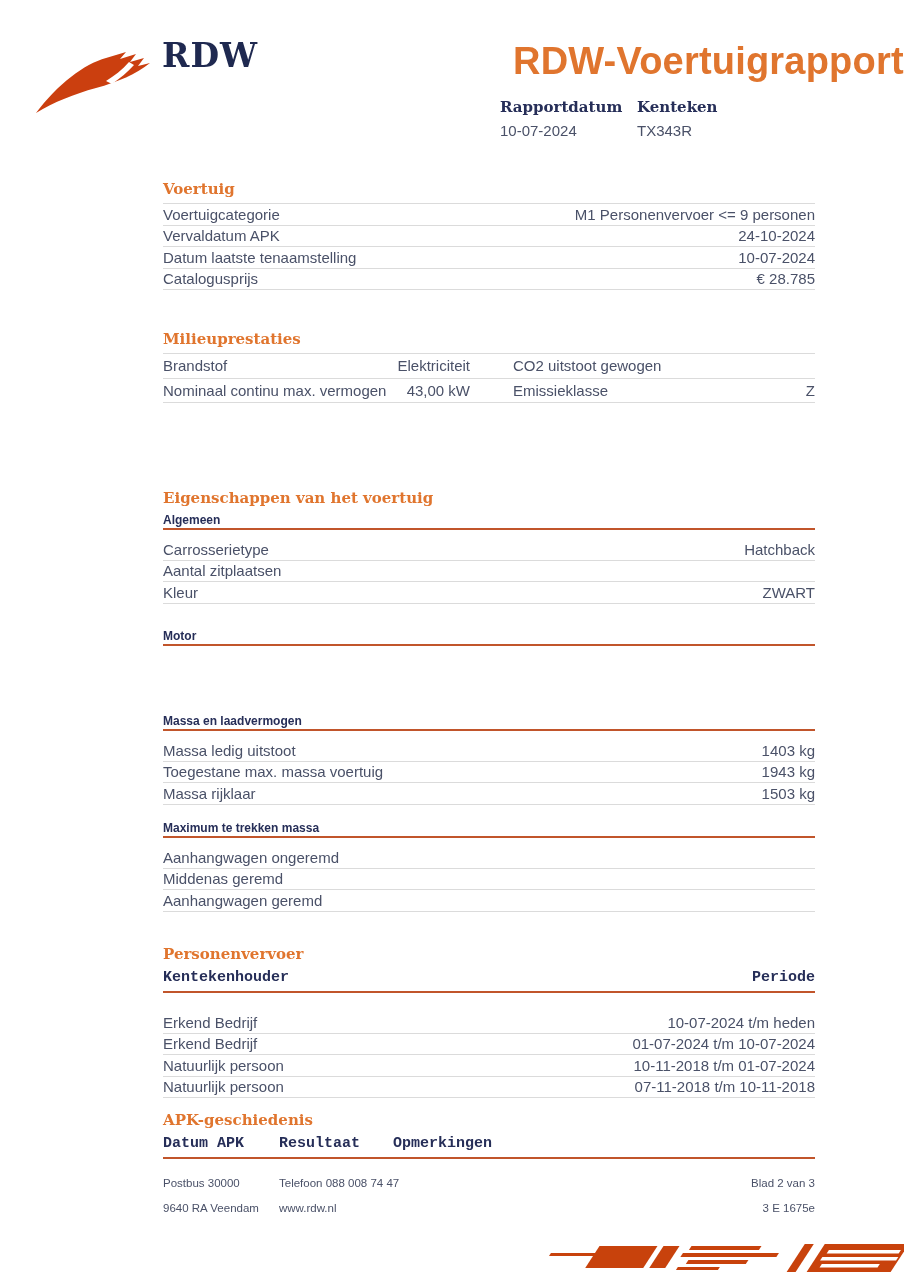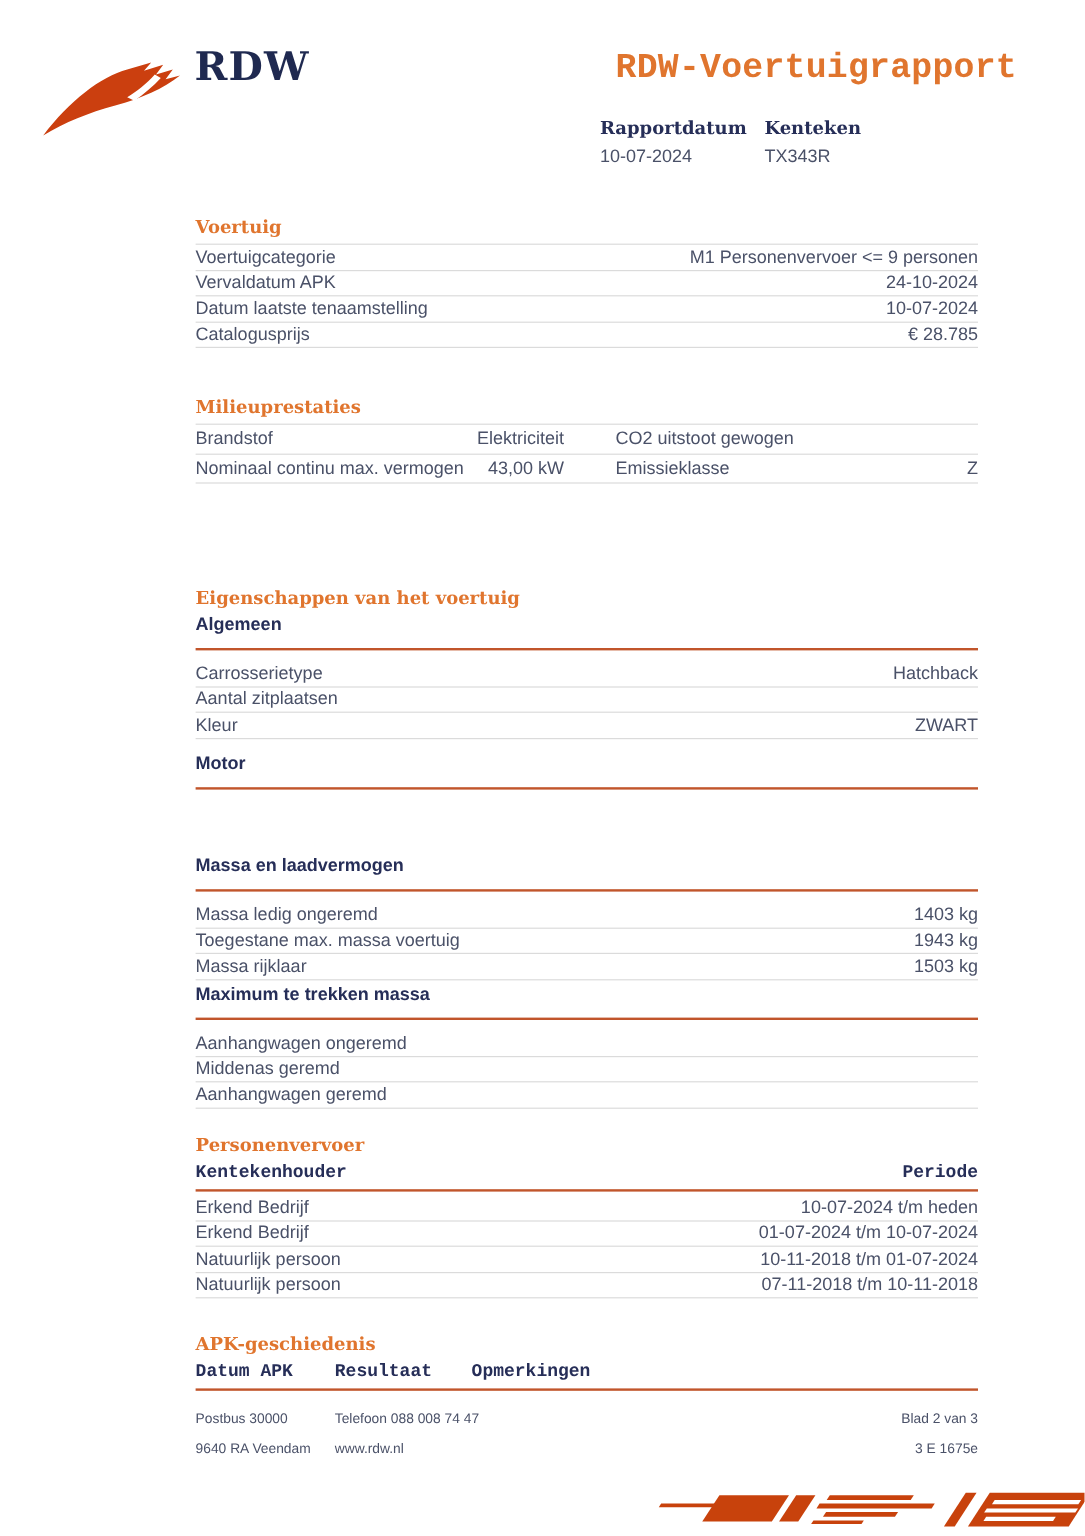--- a/index.html
+++ b/index.html
@@ -18,37 +18,37 @@
   }
   
   .feather{position:absolute;left:34px;top:50px;}
   .wordmark{
     position:absolute;left:162px;top:36px;
     font-family:"DejaVu Serif", serif;font-weight:700;font-size:33px;
     color:#1F2950;letter-spacing:1px;
   }
   .doc-title{
     position:absolute;left:513px;top:40px;
-    font-family:Liberation Mono, monospace;font-weight:700;font-size:29px;
+    font-family:Liberation Sans, sans-serif;font-weight:700;font-size:38px;
     color:var(--orange-heading);letter-spacing:0.2px;white-space:nowrap;
   }
   .header-meta{position:absolute;left:500px;top:98px;display:flex;}
   .meta-col{width:137px;}
   .meta-col.second{width:auto;}
   .meta-label{font-family:"DejaVu Serif", serif;font-weight:700;font-size:15px;color:var(--navy);}
   .meta-value{font-size:15px;color:var(--body-text);margin-top:6px;}
   
   .sec{position:absolute;left:163px;width:652px;}
   .h-orange{
     font-family:"DejaVu Serif", serif;font-weight:700;font-size:15px;
     color:var(--orange-heading);line-height:16px;
   }
   .h-sub{
-    font-family:"Liberation Sans", sans-serif;font-weight:700;font-size:15px;
-    color:var(--navy);line-height:15px;padding-bottom:12px;
+    font-family:"Liberation Sans", sans-serif;font-weight:700;font-size:12px;
+    color:var(--navy);line-height:15px;padding-bottom:0;
     border-bottom:2px solid var(--rule-orange);
   }
   .table{margin-top:6px;}
   .t-top{border-top:1px solid var(--rule-gray);}
   .t-pad{padding-top:3px;}
   .row{
     display:flex;justify-content:space-between;align-items:center;
     height:21.5px;border-bottom:1px solid var(--rule-gray);
     font-size:15px;color:var(--body-text);
   }
@@ -174,21 +174,21 @@
   </div>
 
   <div class="sec" style="top:629px">
     <h3 class="h-sub">Motor</h3>
   </div>
 
   <div class="sec" style="top:714px">
     <h3 class="h-sub">Massa en laadvermogen</h3>
     <div class="table t-pad">
       <div class="row">
-        <span class="lbl">Massa ledig ongeremd</span>
+        <span class="lbl">Massa ledig uitstoot</span>
         <span class="val">1403 kg</span>
       </div>
       <div class="row">
         <span class="lbl">Toegestane max. massa voertuig</span>
         <span class="val">1943 kg</span>
       </div>
       <div class="row">
         <span class="lbl">Massa rijklaar</span>
         <span class="val">1503 kg</span>
       </div>
@@ -212,21 +212,21 @@
       </div>
     </div>
   </div>
 
   <div class="sec" style="top:946px">
     <h2 class="h-orange">Personenvervoer</h2>
     <div class="th-row">
       <span>Kentekenhouder</span>
       <span>Periode</span>
     </div>
-    <div class="table t-pad" style="margin-top:0">
+    <div class="table t-pad" style="margin-top:16px">
       <div class="row">
         <span class="lbl">Erkend Bedrijf</span>
         <span class="val">10-07-2024 t/m heden</span>
       </div>
       <div class="row">
         <span class="lbl">Erkend Bedrijf</span>
         <span class="val">01-07-2024 t/m 10-07-2024</span>
       </div>
       <div class="row">
         <span class="lbl">Natuurlijk persoon</span>

